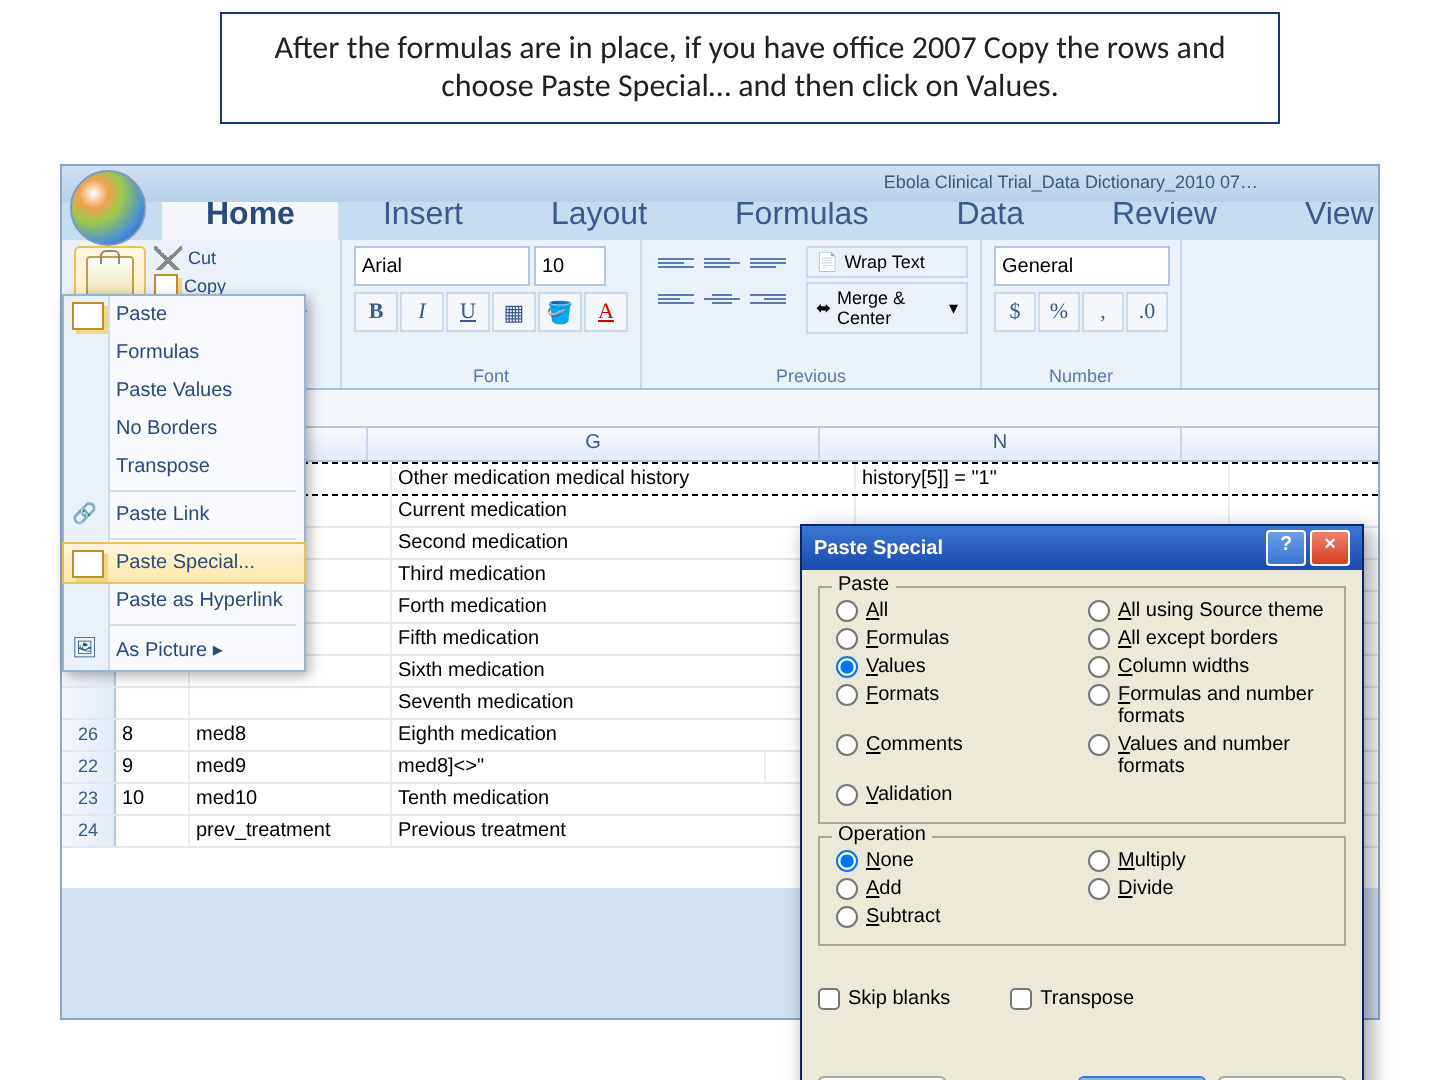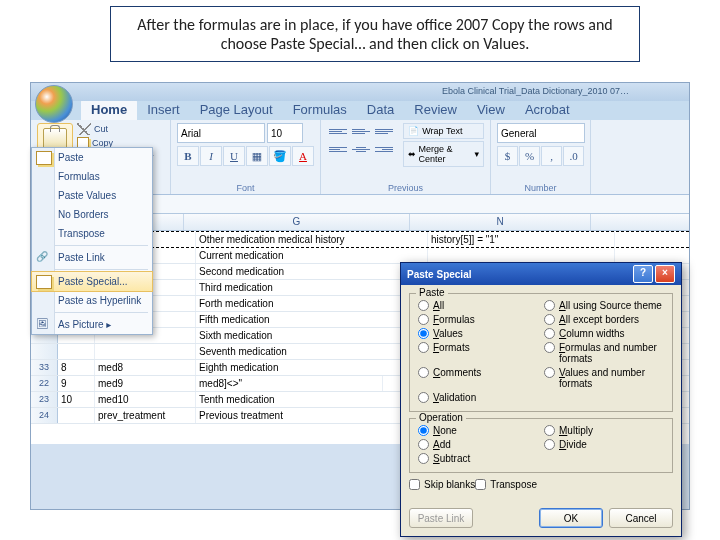--- a/index.html
+++ b/index.html
@@ -2,21 +2,21 @@
 <html><head>
 <meta charset="utf-8">
 <style>
 body{margin:0;font-family:Tahoma,Arial,sans-serif;font-size:10px;background:#fff;width:720px;height:540px;position:relative;overflow:hidden}
 .instruction{position:absolute;top:6px;left:110px;width:500px;background:#fff;border:1.5px solid #1a3a6e;padding:8px 14px;text-align:center;font-family:Calibri,Arial;font-size:16px;color:#222;z-index:10}
 .app{position:absolute;top:82px;left:30px;right:30px;bottom:30px;border:1px solid #8ba5c4;background:#d3e1f1}
 .titlebar{height:18px;background:linear-gradient(#cfe0f2,#b8d0e8);position:relative}
 .orb{position:absolute;top:2px;left:4px;width:36px;height:36px;border-radius:50%;background:radial-gradient(circle at 30% 30%,#fff 0%,#f0a050 20%,#9cc84a 40%,#4a90d8 70%,#1a4a8e 100%);border:1px solid #7a9bc2;z-index:5}
 .titletxt{position:absolute;right:60px;top:3px;font-size:9px;color:#3a5a7e}
 .tabs{height:19px;background:#c6dcef;padding-left:50px;display:flex;align-items:flex-end}
-.tab{padding:3px 10px;font-size:13px;color:#3a5a8e;cursor:pointer}
+.tab{padding:3px 22px;font-size:16px;color:#3a5a8e;cursor:pointer}
 .tab.active{background:#f4f7fb;border-radius:3px 3px 0 0;color:#2a4a7e;font-weight:bold}
 .ribbon{height:74px;background:#eaf1f9;border-bottom:1px solid #aac2de;display:flex}
 .rgroup{border-right:1px solid #c8d8ea;padding:3px 6px 1px;position:relative;height:100%;box-sizing:border-box}
 .rglabel{position:absolute;bottom:1px;left:0;right:0;text-align:center;font-size:9px;color:#5a7ab0}
 .clip-btn{width:34px;height:50px;background:linear-gradient(#fef7e0,#fce8a8);border:1px solid #e8c060;border-radius:3px;display:flex;flex-direction:column;align-items:center;padding-top:4px}
 .clip-icon{width:22px;height:26px;background:linear-gradient(#fff,#e8d890);border:1px solid #b8a050;border-radius:2px;position:relative}
 .clip-icon:before{content:"";position:absolute;top:-4px;left:6px;width:8px;height:6px;border:1px solid #888;border-radius:3px 3px 0 0;border-bottom:none}
 .clip-side{display:inline-flex;flex-direction:column;gap:2px;margin-left:4px;vertical-align:top}
 .clip-side div{display:flex;align-items:center;gap:3px;font-size:9px;color:#2a4a7e}
 .smicon{width:14px;height:12px;display:inline-block}
@@ -53,21 +53,21 @@
 .dlg-title{height:22px;background:linear-gradient(#3b77d3,#2b5fc0 50%,#1a4aac);color:#fff;display:flex;align-items:center;padding:0 6px;font-weight:bold}
 .dlg-title .sp{flex:1}
 .dlg-x{width:18px;height:16px;background:linear-gradient(#f08070,#d84020);border:1px solid #fff;border-radius:2px;text-align:center;line-height:14px;color:#fff;font-weight:bold;margin-left:2px}
 .dlg-q{width:18px;height:16px;background:linear-gradient(#6b9de8,#3b77d3);border:1px solid #fff;border-radius:2px;text-align:center;line-height:14px;color:#fff;font-weight:bold}
 .dlg-body{padding:8px}
 .fieldset{border:1px solid #aca899;padding:6px 8px 8px;margin-bottom:6px;position:relative}
 .fieldset .lg{position:absolute;top:-7px;left:6px;background:#ece9d8;padding:0 3px;font-size:10px}
 .radiogrid{display:grid;grid-template-columns:1fr 1fr;gap:3px 6px}
 .radio{display:flex;align-items:flex-start;gap:4px;font-size:10px}
 .radio input{width:11px;height:11px;margin:0}
-.chkrow{display:flex;margin:6px 0}
+.chkrow{display:flex;gap:30px;margin:21px 0}
 .dlg-btns{display:flex;justify-content:flex-start;gap:6px;padding:4px 8px 8px}
 .dlg-btns .sp{flex:1}
 .wbtn{min-width:64px;height:20px;background:linear-gradient(#fff,#ece9d8);border:1px solid #aca899;border-radius:3px;font-size:10px}
 .wbtn.pr{border:1px solid #3b77d3;box-shadow:0 0 0 1px #8ab4ea inset}
 .wbtn:disabled{color:#999}
 u.ak{text-decoration:underline}
 </style>
 </head>
 <body>
 
@@ -258,21 +258,21 @@
           <div class="cell" style="width:180px">med5]&lt;&gt;"</div>
         </div>
         <div class="row">
           <div class="rowh"></div>
           <div class="cell" style="width:30px"></div>
           <div class="cell" style="width:94px"></div>
           <div class="cell" style="width:225px">Seventh medication</div>
           <div class="cell" style="width:180px">med6]&lt;&gt;"</div>
         </div>
         <div class="row">
-          <div class="rowh">33</div>
+          <div class="rowh">26</div>
           <div class="cell" style="width:30px">8</div>
           <div class="cell" style="width:94px">med8</div>
           <div class="cell" style="width:225px">Eighth medication</div>
           <div class="cell" style="width:180px">med7]&lt;&gt;"</div>
         </div>
         <div class="row">
           <div class="rowh">22</div>
           <div class="cell" style="width:30px">9</div>
           <div class="cell" style="width:94px">med9</div>
           <div class="cell" style="width:180px">med8]&lt;&gt;"</div>

